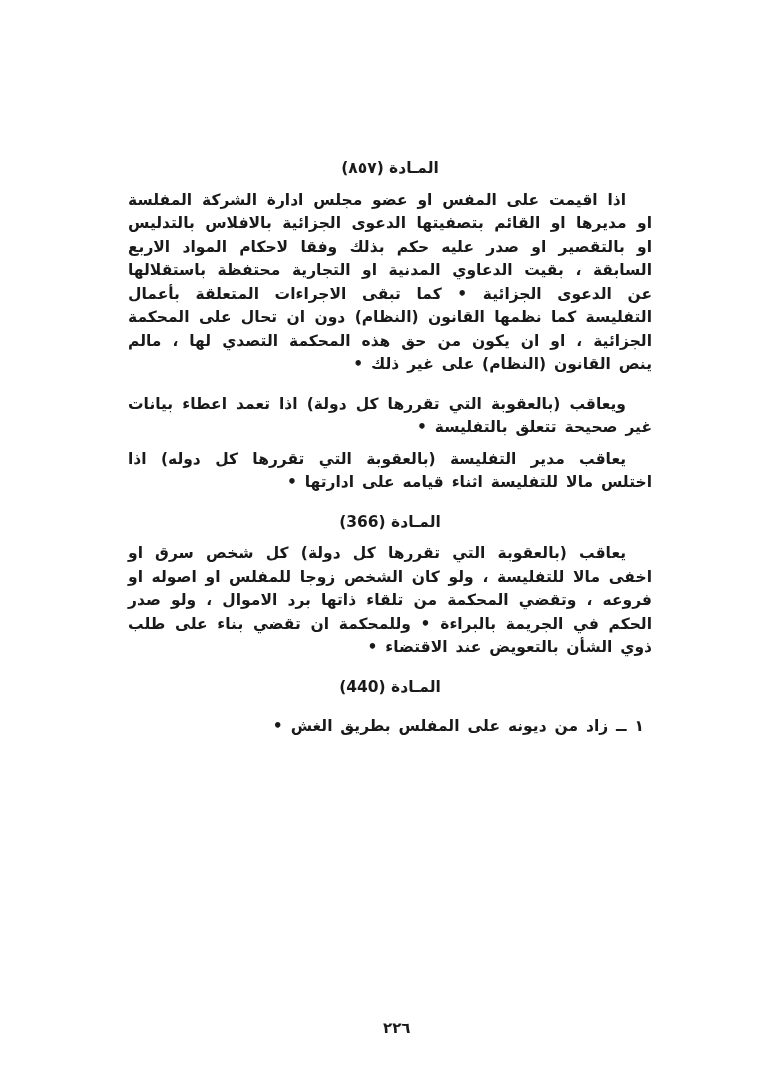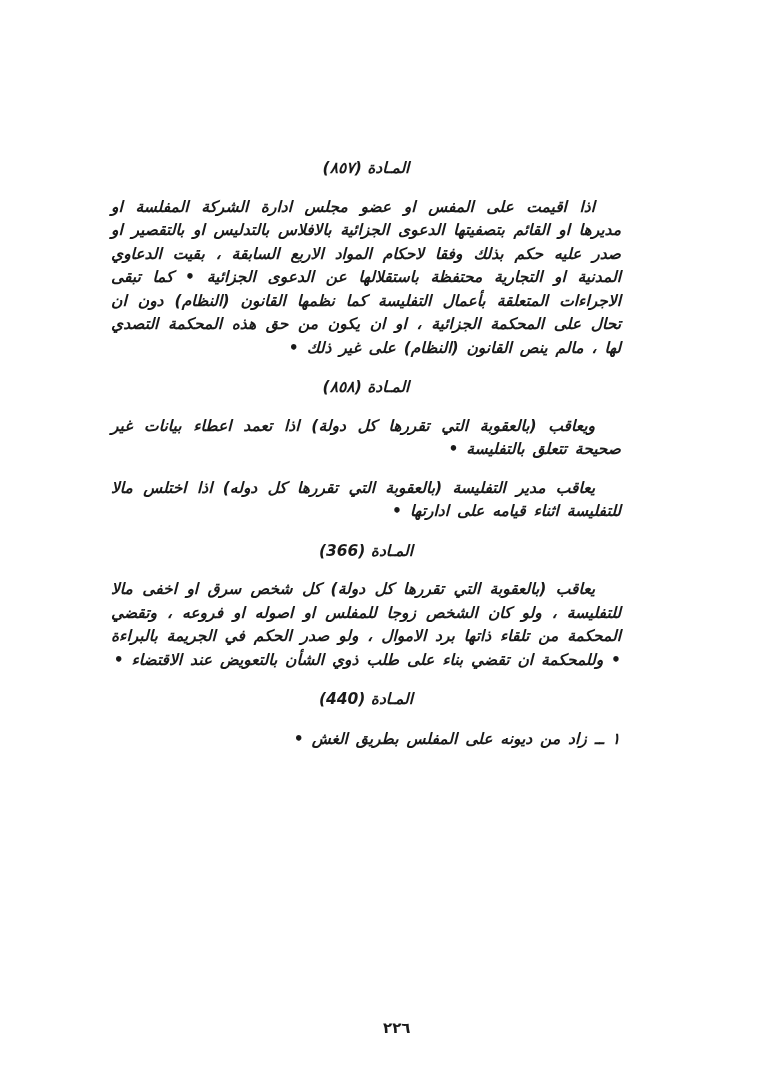--- a/index.html
+++ b/index.html
@@ -13,40 +13,39 @@
     height: 1082px;
     margin: 0 auto;
     background: #ffffff;
     overflow: hidden;
     font-family: "DejaVu Sans", sans-serif;
     color: #1a1a1a;
   }
   .content {
     position: absolute;
     top: 157px;
-    left: 96px;
+    left: 120px;
     width: 540px;
     direction: rtl;
     font-weight: bold;
     font-size: 15.5px;
     line-height: 23.5px;
-    font-style: italic;
   }
   .article {
     margin: 0 0 16px 0;
   }
   .article-title {
     margin: 0 0 3px 0;
     text-align: center;
     font-size: 15.5px;
     font-weight: bold;
     letter-spacing: 0.5px;
   }
   .para {
-    margin: 15px;
+    margin: 8px;
     text-align: justify;
     text-align-last: right;
     text-indent: 26px;
     word-spacing: 2.5px;
   }
   .list-item {
     margin: 16px;
     text-align: justify;
     text-align-last: right;
     padding-right: 38px;
@@ -72,21 +71,20 @@
 
   <div class="content">
   <section class="article">
     <h2 class="article-title">المـادة (٨٥٧)</h2>
     <div class="article-body">
           <p class="para">اذا اقيمت على المفس او عضو مجلس ادارة الشركة المفلسة او مديرها او القائم بتصفيتها الدعوى الجزائية بالافلاس بالتدليس او بالتقصير او صدر عليه حكم بذلك وفقا لاحكام المواد الاربع السابقة ، بقيت الدعاوي المدنية او التجارية محتفظة باستقلالها عن الدعوى الجزائية • كما تبقى الاجراءات المتعلقة بأعمال التفليسة كما نظمها القانون (النظام) دون ان تحال على المحكمة الجزائية ، او ان يكون من حق هذه المحكمة التصدي لها ، مالم ينص القانون (النظام) على غير ذلك •</p>
         </div>
   </section>
 
   <section class="article">
-    <h2 class="article-title">المـادة (٨٥٨)</h2>
     <div class="article-body">
           <p class="para">ويعاقب (بالعقوبة التي تقررها كل دولة) اذا تعمد اعطاء بيانات غير صحيحة تتعلق بالتفليسة •</p>
           <p class="para">يعاقب مدير التفليسة (بالعقوبة التي تقررها كل دوله) اذا اختلس مالا للتفليسة اثناء قيامه على ادارتها •</p>
         </div>
   </section>
 
   <section class="article">
     <h2 class="article-title">المـادة (366)</h2>
     <div class="article-body">
           <p class="para">يعاقب (بالعقوبة التي تقررها كل دولة) كل شخص سرق او اخفى مالا للتفليسة ، ولو كان الشخص زوجا للمفلس او اصوله او فروعه ، وتقضي المحكمة من تلقاء ذاتها برد الاموال ، ولو صدر الحكم في الجريمة بالبراءة • وللمحكمة ان تقضي بناء على طلب ذوي الشأن بالتعويض عند الاقتضاء •</p>

